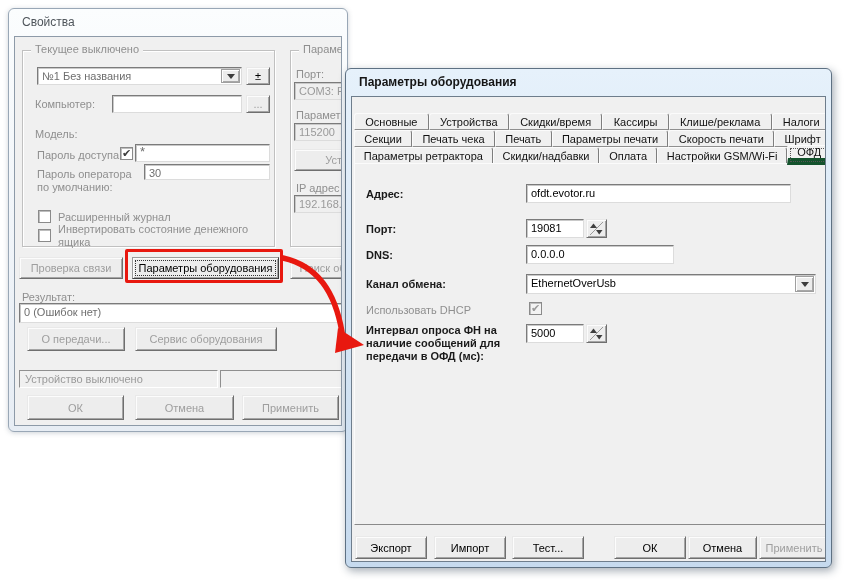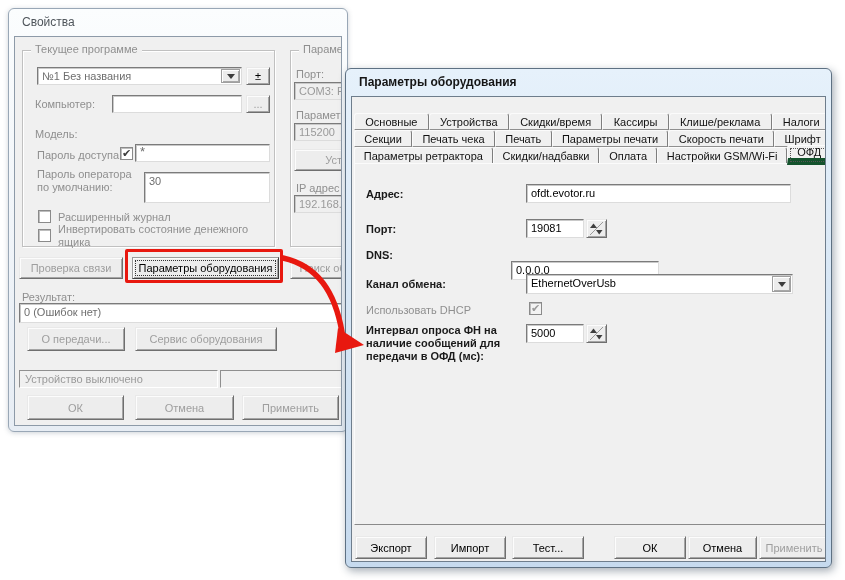--- a/index.html
+++ b/index.html
@@ -59,42 +59,42 @@
 </head>
 <body>
 
 <div class="stage">
 
   <div class="win win1" style="left:8px;top:8px;width:340px;height:424px;">
     <div class="titlebar t1">Свойства</div>
     <div class="client">
 
       <div class="abs grp" style="left:7px;top:13px;width:253px;height:197px;">
-        <span class="cap">Текущее программе</span>
+        <span class="cap">Текущее выключено</span>
       </div>
       <div class="abs fld fgrey" style="left:22px;top:30px;width:205px;height:18px;">
         <span>№1 Без названия</span>
         <span class="dd"></span>
       </div>
       <div class="abs btn" style="left:231px;top:30px;width:24px;height:18px;">±</div>
 
       <div class="abs lbl" style="left:20px;top:61px;">Компьютер:</div>
       <div class="abs fld" style="left:97px;top:58px;width:130px;height:18px;"></div>
       <div class="abs btn bdis" style="left:231px;top:58px;width:24px;height:18px;">...</div>
 
       <div class="abs lbl" style="left:20px;top:91px;">Модель:</div>
 
       <div class="abs lbl" style="left:22px;top:112px;">Пароль доступа</div>
       <div class="abs chk" style="left:105px;top:110px;">
           <span style="color:#3c3c3c;">✔</span>
         </div>
       <div class="abs fld fgrey" style="left:120px;top:107px;width:135px;height:18px;font-size:13px;line-height:9px;">*</div>
 
       <div class="abs lbl wrap" style="left:22px;top:131px;width:103px;">Пароль оператора по умолчанию:</div>
-      <div class="abs fld fgrey" style="left:129px;top:135px;width:126px;height:31px;">30</div>
+      <div class="abs fld fgrey" style="left:129px;top:127px;width:126px;height:16px;">30</div>
 
       <div class="abs chk" style="left:23px;top:173px;"></div>
       <div class="abs lbl" style="left:43px;top:174px;">Расширенный журнал</div>
       <div class="abs chk" style="left:23px;top:192px;"></div>
       <div class="abs lbl wrap" style="left:43px;top:186px;width:215px;">Инвертировать состояние денежного ящика</div>
 
       <div class="abs grp" style="left:275px;top:13px;width:170px;height:197px;">
         <span class="cap">Параметры связи</span>
       </div>
       <div class="abs lbl" style="left:281px;top:31px;">Порт:</div>
@@ -161,24 +161,24 @@
       <div class="abs fld" style="left:174px;top:122px;width:58px;height:19px;z-index:5;">19081</div>
       <div class="abs btn" style="left:234px;top:122px;width:21px;height:19px;z-index:5;padding:0;">
         <svg width="17" height="15" viewBox="0 0 17 15">
           <line x1="2" y1="14" x2="15" y2="1" stroke="#9a9a9a" stroke-width="1"></line>
           <polygon points="2,7 5.5,2.5 9,7" fill="#3e3e3e"></polygon>
           <polygon points="8,9 14.5,9 11.2,13.5" fill="#3e3e3e"></polygon>
         </svg>
       </div>
 
       <div class="abs lblk" style="left:14px;top:152px;z-index:5;">DNS:</div>
-      <div class="abs fld" style="left:159px;top:148px;width:148px;height:19px;z-index:5;margin-top:16px;">0.0.0.0</div>
+      <div class="abs fld" style="left:174px;top:148px;width:148px;height:19px;z-index:5;">0.0.0.0</div>
 
       <div class="abs lblk" style="left:14px;top:181px;z-index:5;">Канал обмена:</div>
-      <div class="abs fld" style="left:174px;top:177px;width:267px;height:20px;z-index:5;">
+      <div class="abs fld" style="left:174px;top:177px;width:290px;height:20px;z-index:5;">
         <span>EthernetOverUsb</span>
         <span class="dd"></span>
       </div>
 
       <div class="abs lbl" style="left:14px;top:207px;z-index:5;">Использовать DHCP</div>
       <div class="abs chk chkdis" style="left:177px;top:205px;z-index:5;">
           <span style="color:#9a9a9a;">✔</span>
         </div>
 
       <div class="abs lblk wrap" style="left:14px;top:227px;width:152px;z-index:5;">Интервал опроса ФН на наличие сообщений для передачи в ОФД (мс):</div>

